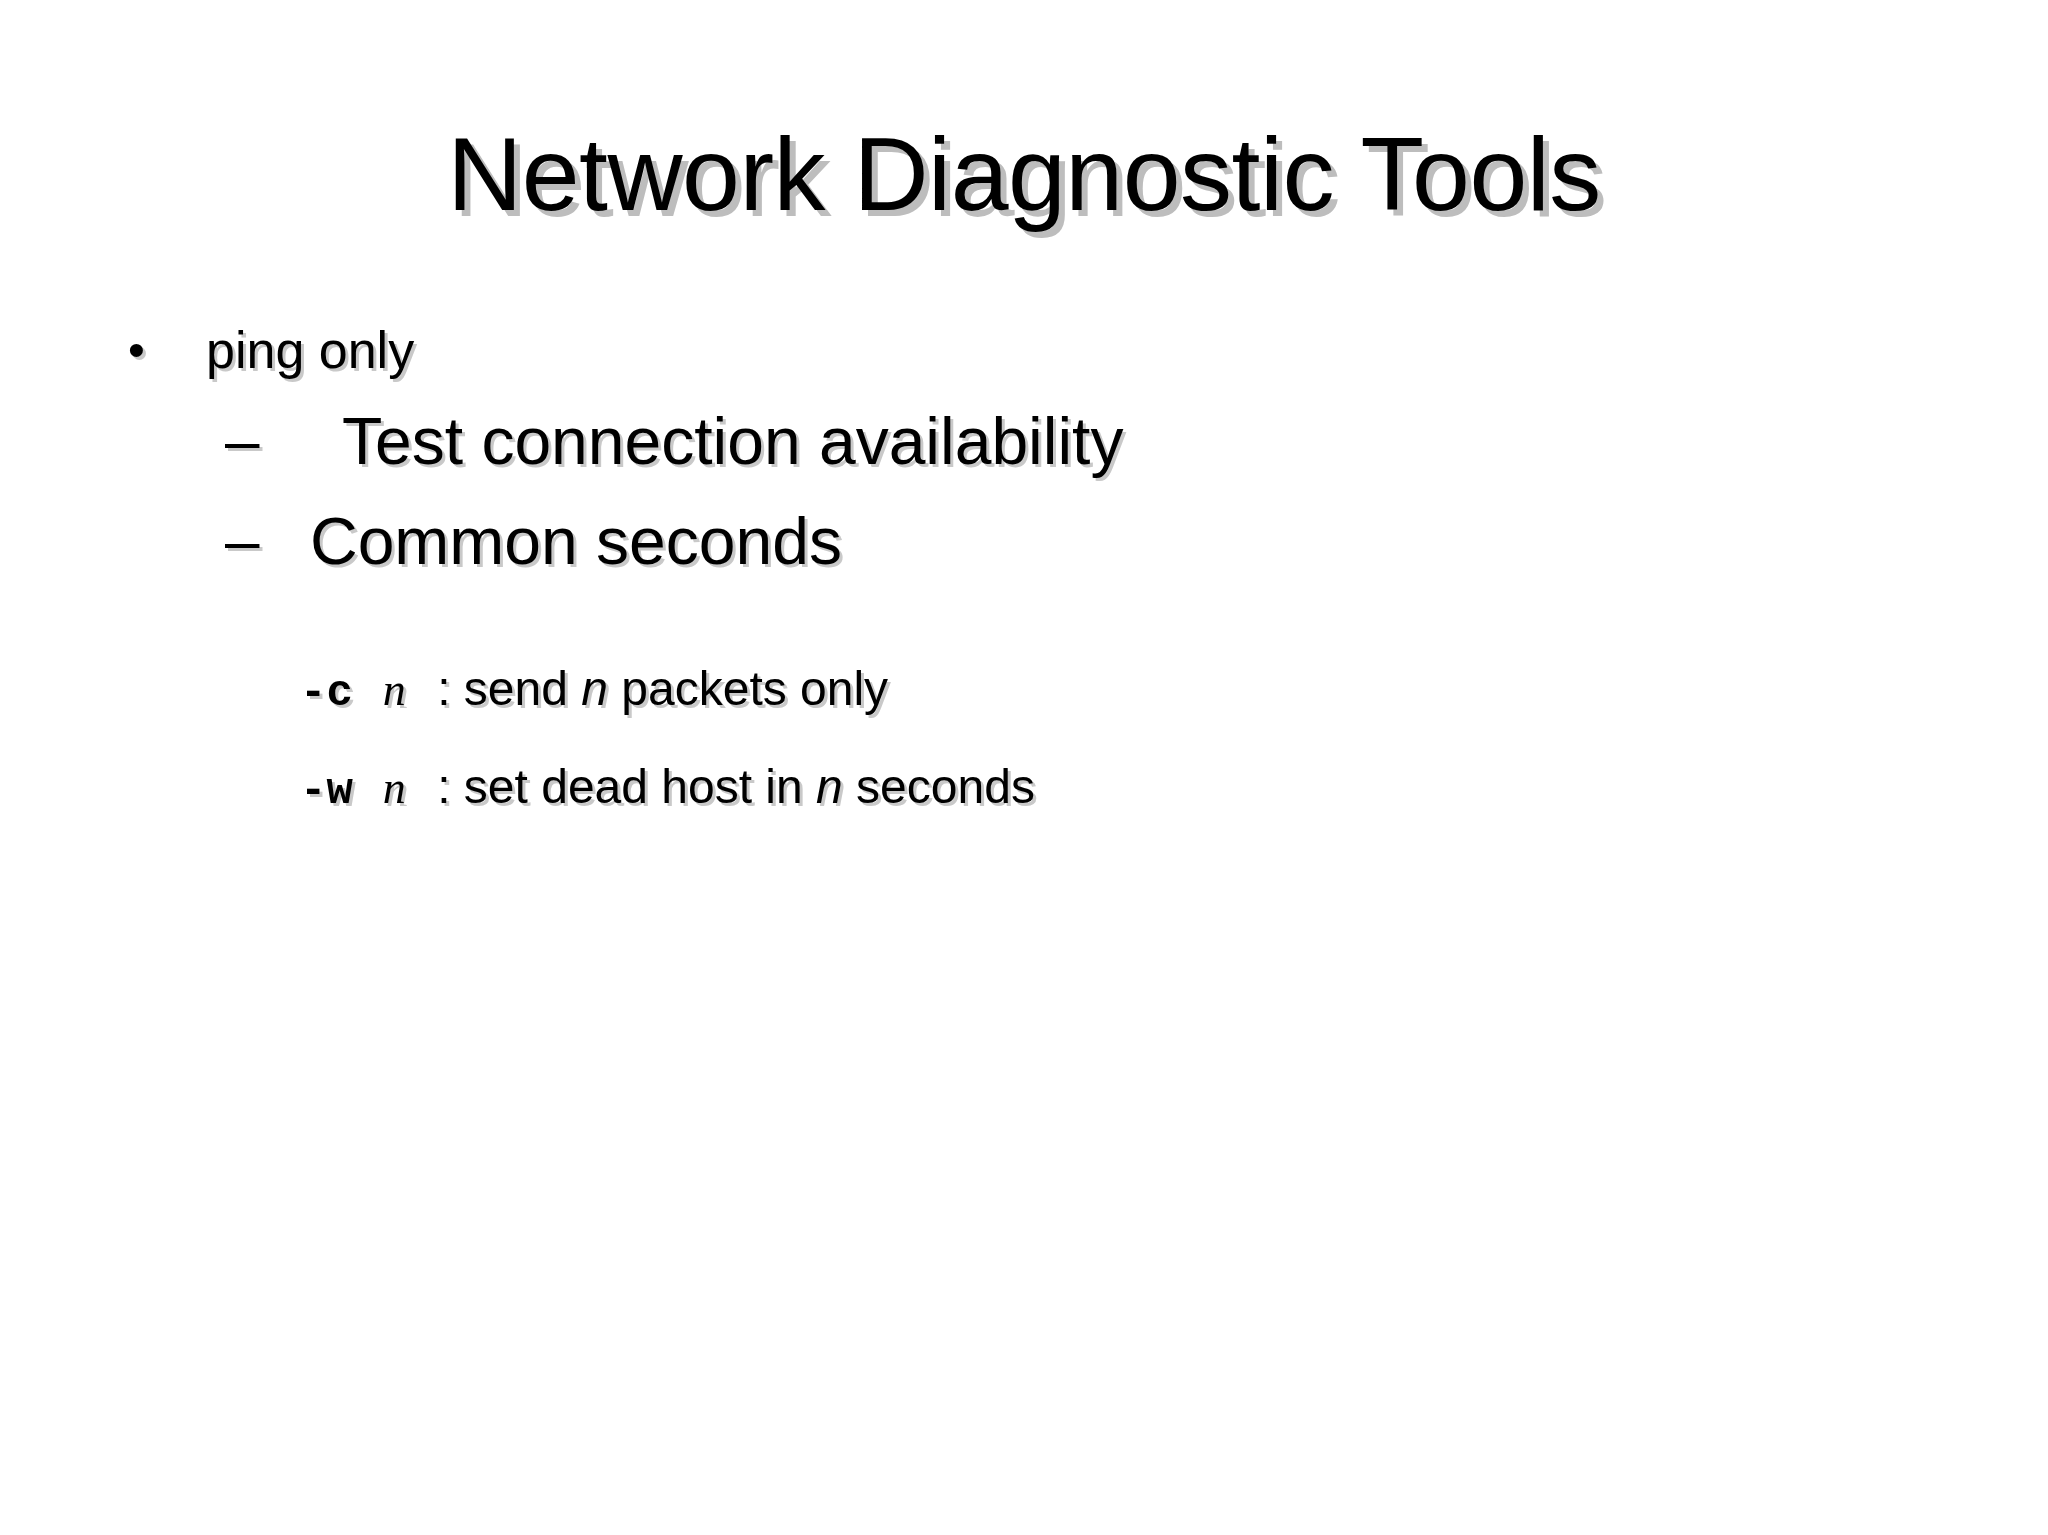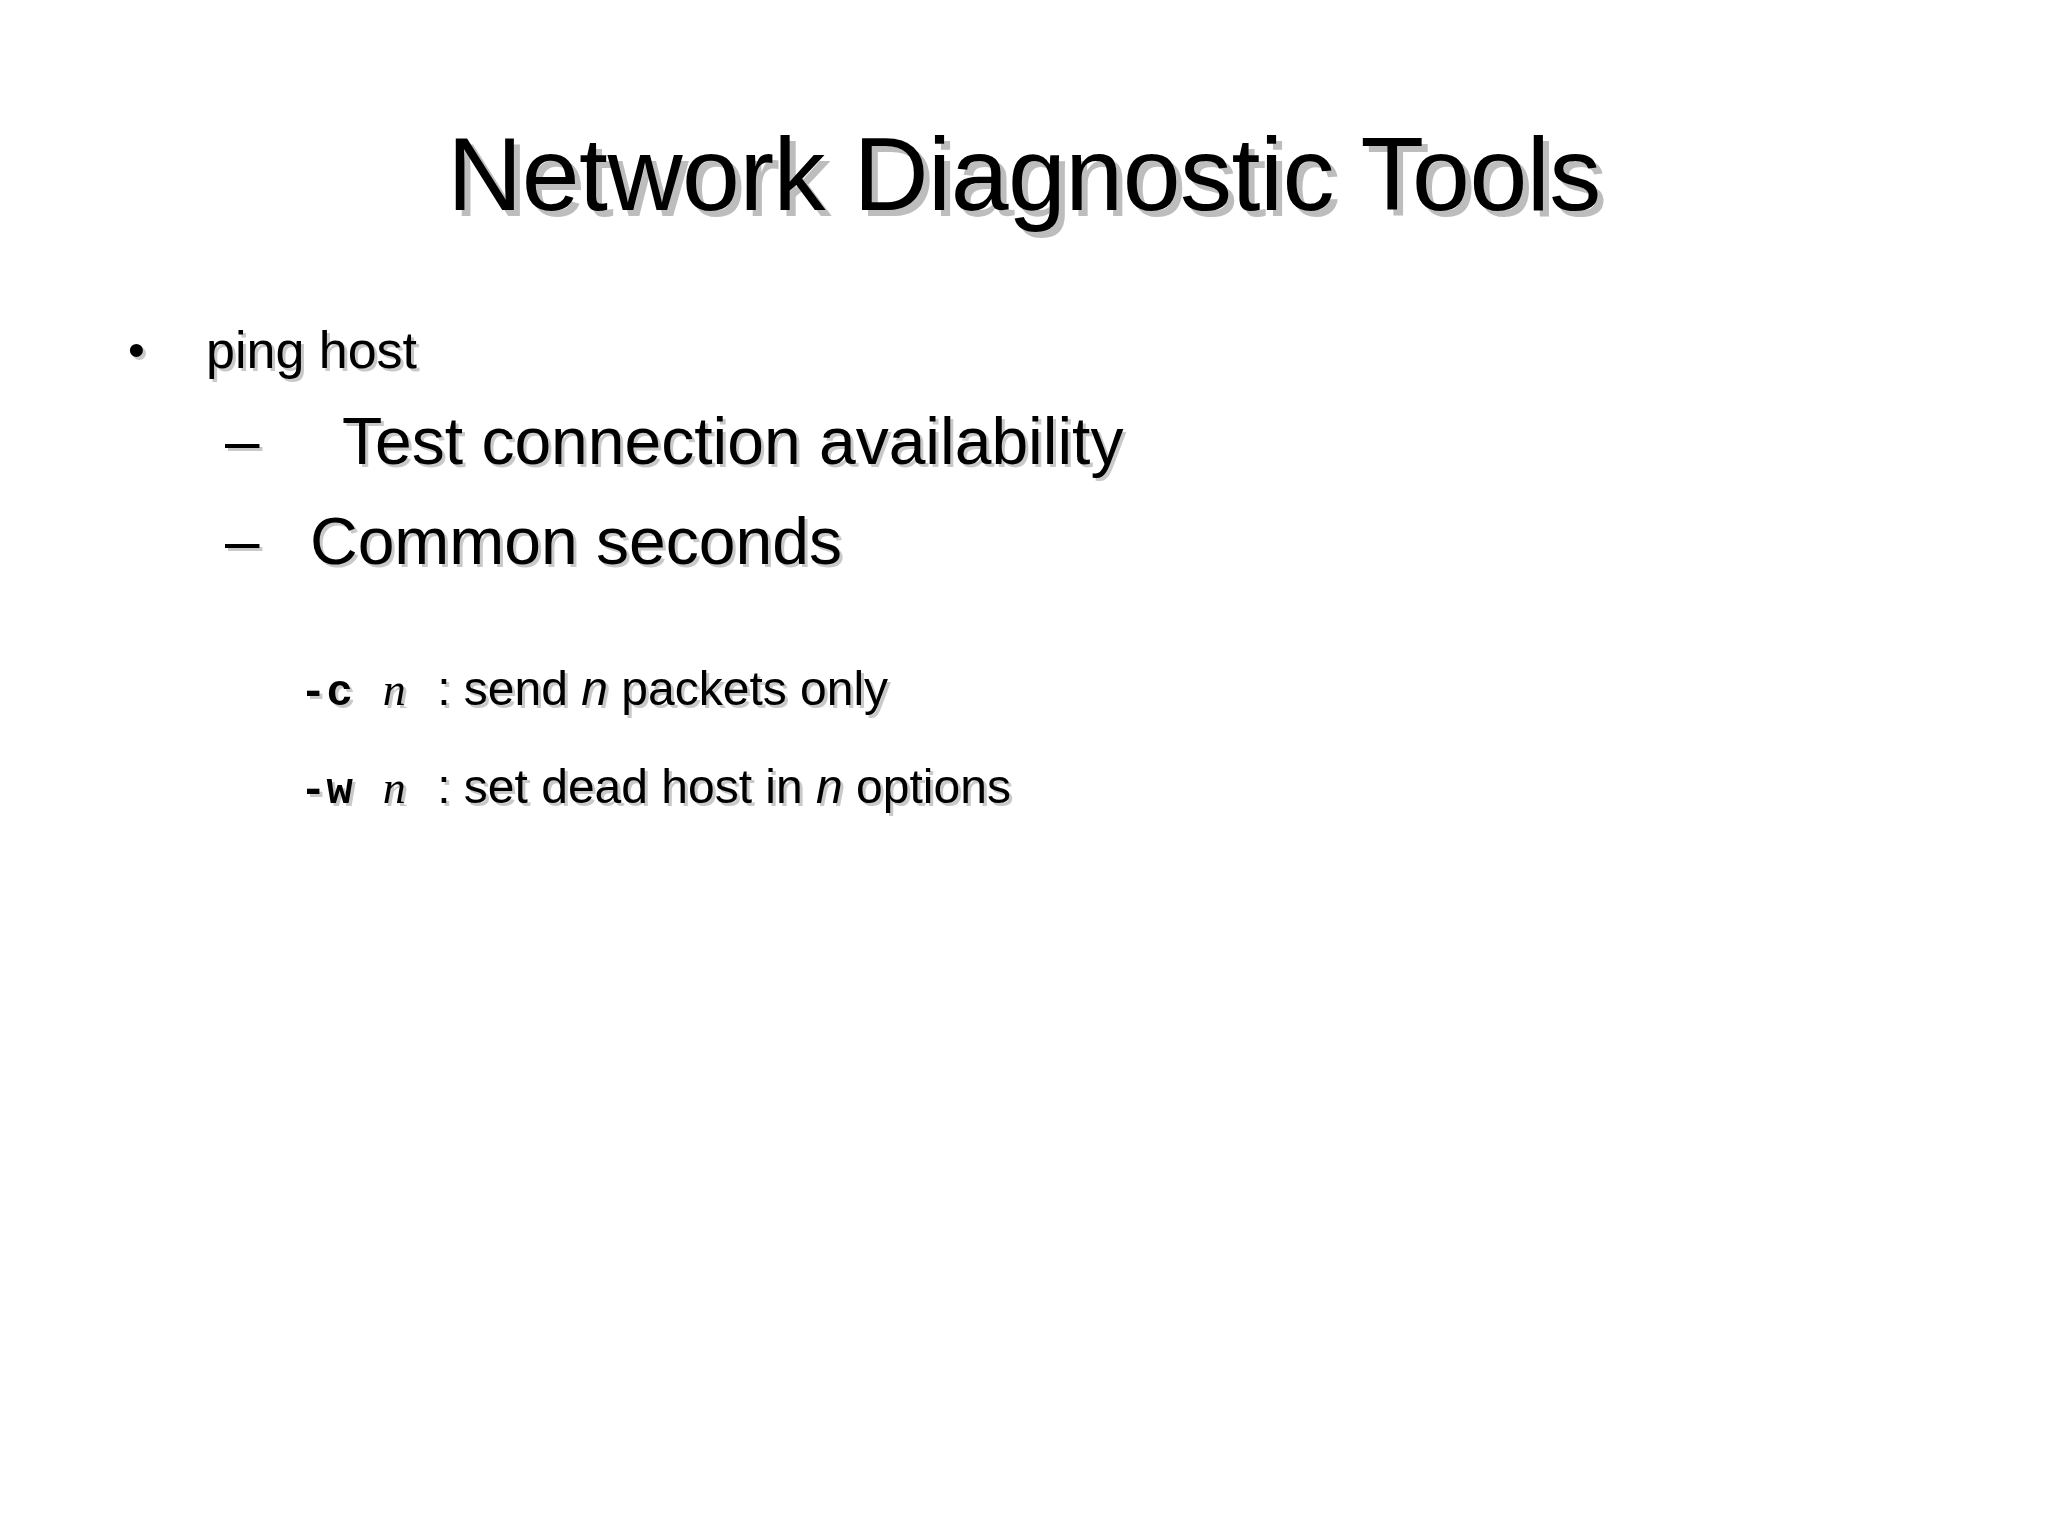--- a/index.html
+++ b/index.html
@@ -130,35 +130,35 @@
 <body style="background: rgb(255, 255, 255); color: rgb(0, 0, 0);">
 
 <div class="slide" style="background: rgb(255, 255, 255);">
 
   <div class="slide-title" style="text-shadow: rgb(189, 189, 189) 6px 6px 0px;">Network Diagnostic Tools</div>
 
   <div class="body-outline">
 
     <div class="outline-item level-1">
       <span class="bullet-glyph" style="text-shadow: rgb(201, 201, 201) 3px 3px 0px;">•</span>
-      <span class="item-text" style="text-shadow: rgb(201, 201, 201) 3px 3px 0px;">ping host</span>
+      <span class="item-text" style="text-shadow: rgb(201, 201, 201) 3px 3px 0px;">ping only</span>
     </div>
 
     <div class="outline-item level-2">
       <span class="bullet-glyph" style="text-shadow: rgb(201, 201, 201) 3px 3px 0px;">–</span>
       <span class="item-text" style="text-shadow: rgb(201, 201, 201) 3px 3px 0px; margin-left: 32px;">Test connection availability</span>
     </div>
 
     <div class="outline-item level-2">
       <span class="bullet-glyph" style="text-shadow: rgb(201, 201, 201) 3px 3px 0px;">–</span>
       <span class="item-text" style="text-shadow: rgb(201, 201, 201) 3px 3px 0px;">Common seconds</span>
     </div>
 
     <div class="outline-item level-3">
       <span class="item-text" style="text-shadow: rgb(201, 201, 201) 3px 3px 0px; margin-top: 45px;"><span class="mono" style="margin-right: 30px;">-c</span><span class="mono-italic" style="margin-right: 18px;">n</span><span> : send </span><span class="sans-italic">n</span><span> packets only</span></span>
     </div>
 
     <div class="outline-item level-3">
-      <span class="item-text" style="text-shadow: rgb(201, 201, 201) 3px 3px 0px;"><span class="mono" style="margin-right: 30px;">-w</span><span class="mono-italic" style="margin-right: 18px;">n</span><span> : set dead host in </span><span class="sans-italic">n</span><span> options</span></span>
+      <span class="item-text" style="text-shadow: rgb(201, 201, 201) 3px 3px 0px;"><span class="mono" style="margin-right: 30px;">-w</span><span class="mono-italic" style="margin-right: 18px;">n</span><span> : set dead host in </span><span class="sans-italic">n</span><span> seconds</span></span>
     </div>
 
   </div>
 </div>
 
 </body></html>

